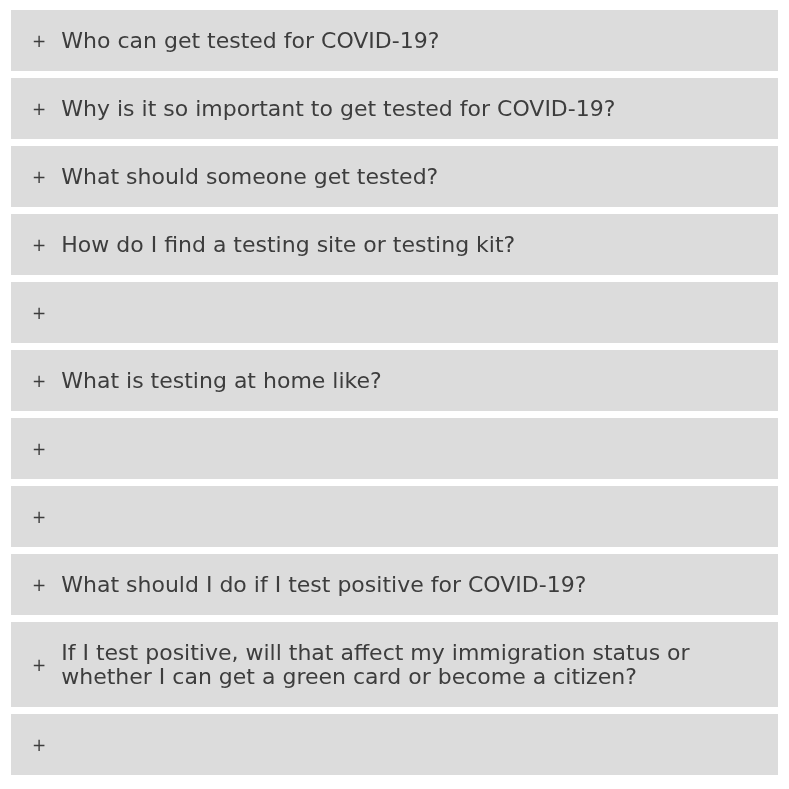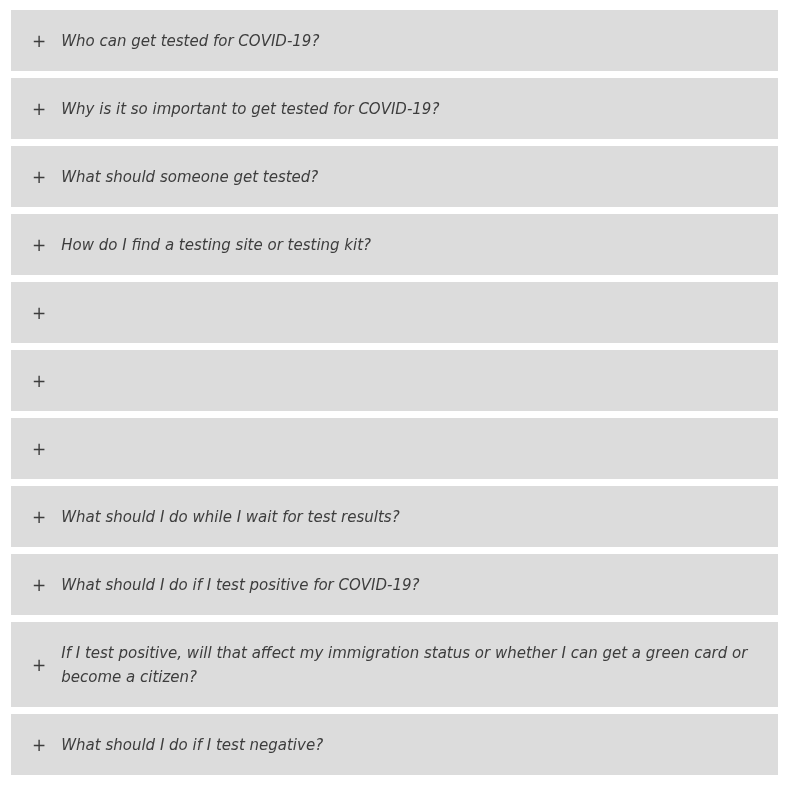--- a/index.html
+++ b/index.html
@@ -26,24 +26,23 @@
     cursor: pointer;
     box-sizing: border-box;
   }
   .plus {
     flex: 0 0 auto;
     font-size: 17px;
     line-height: 24px;
     color: #3d3d3d;
   }
   .question {
-    font-size: 15px;
+    font-size: 22px;
     line-height: 24px;
     color: #3d3d3d;
-    font-style: italic;
   }
 </style>
 </head>
 <body>
 
 <div class="faq-list">
 
   <div class="faq-item">
     <span class="plus">+</span>
     <span class="question">Who can get tested for COVID-19?</span>
@@ -63,39 +62,38 @@
     <span class="plus">+</span>
     <span class="question">How do I find a testing site or testing kit?</span>
   </div>
 
   <div class="faq-item">
     <span class="plus">+</span>
   </div>
 
   <div class="faq-item">
     <span class="plus">+</span>
+    <span class="question">What is testing at home like?</span>
   </div>
 
   <div class="faq-item">
     <span class="plus">+</span>
   </div>
 
   <div class="faq-item">
     <span class="plus">+</span>
-    <span class="question">What should I do while I wait for test results?</span>
   </div>
 
   <div class="faq-item">
     <span class="plus">+</span>
     <span class="question">What should I do if I test positive for COVID-19?</span>
   </div>
 
   <div class="faq-item">
     <span class="plus">+</span>
     <span class="question">If I test positive, will that affect my immigration status or whether I can get a green card or become a citizen?</span>
   </div>
 
   <div class="faq-item">
     <span class="plus">+</span>
-    <span class="question">What should I do if I test negative?</span>
   </div>
 
 </div>
 
 </body></html>

